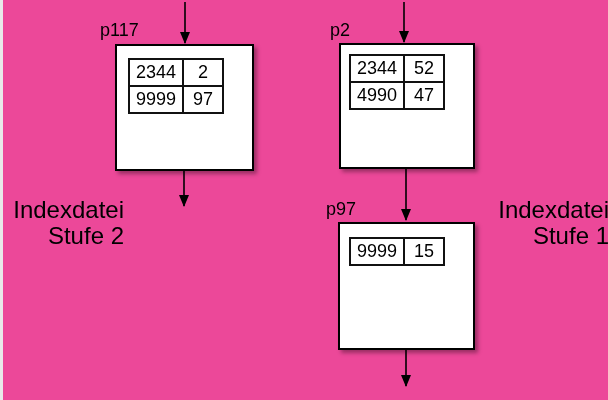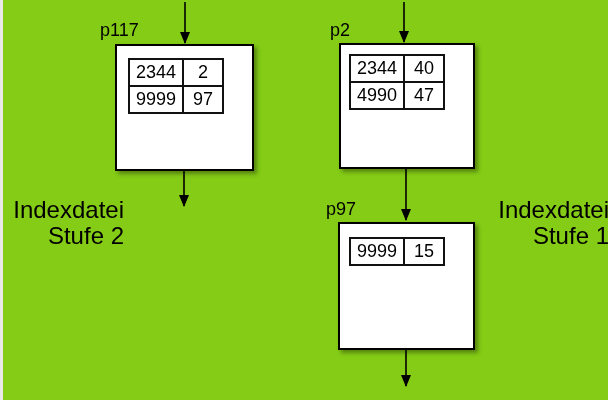--- a/index.html
+++ b/index.html
@@ -5,21 +5,21 @@
   * { margin: 0; padding: 0; box-sizing: border-box; }
   html, body { width: 608px; height: 400px; }
   body {
     font-family: "Liberation Sans", "DejaVu Sans", sans-serif;
     color: #000;
   }
   .canvas {
     position: relative;
     width: 608px;
     height: 400px;
-    background: #84cc16;
+    background: #ec4899;
     overflow: hidden;
   }
   .page-edge {
     position: absolute;
     left: 0; top: 0;
     width: 3px; height: 100%;
     background: #e9e9e9;
   }
   .arrows {
     position: absolute;
@@ -99,21 +99,21 @@
       </tbody>
     </table>
   </div>
 
   <div class="node-label" style="left:330px; top:20px;">p2</div>
   <div class="node-box" style="left:339px; top:43px; width:136px; height:126px;">
     <table class="idx" style="left:8px; top:9px;">
       <tbody>
         <tr>
           <td class="k">2344</td>
-          <td class="p">40</td>
+          <td class="p">52</td>
         </tr>
         <tr>
           <td class="k">4990</td>
           <td class="p">47</td>
         </tr>
       </tbody>
     </table>
   </div>
 
   <div class="node-label" style="left:326px; top:199px;">p97</div>

